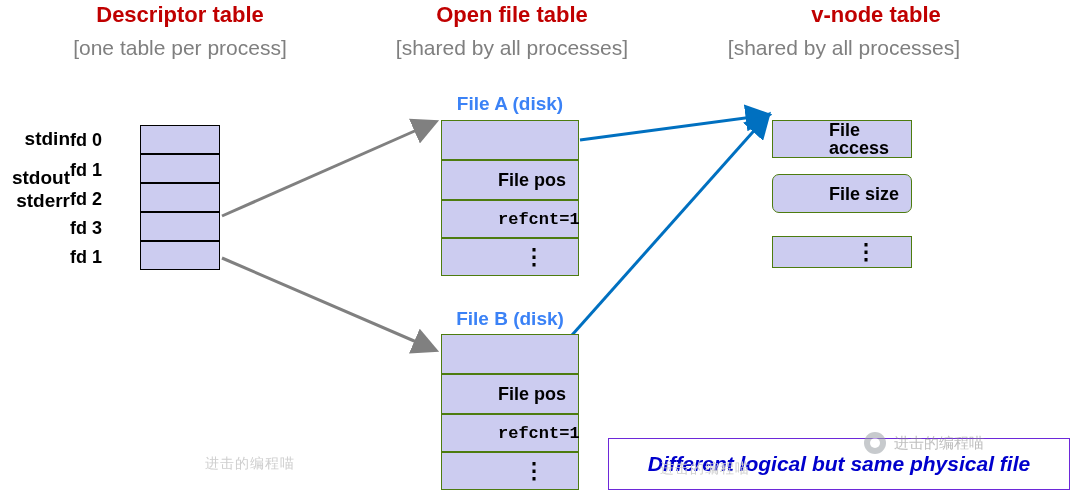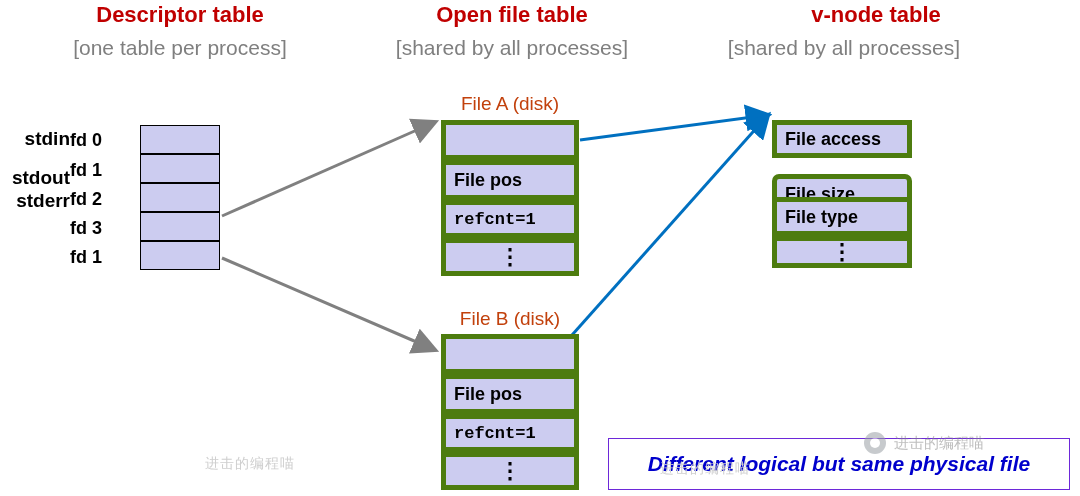--- a/index.html
+++ b/index.html
@@ -25,22 +25,22 @@
     white-space: nowrap;
   }
   .col-sub {
     font-size: 21px;
     color: #7f7f7f;
     text-align: center;
     white-space: nowrap;
   }
   .tbl-title {
     font-size: 19px;
-    font-weight: normal;
-    color: #c2410c;
+    font-weight: bold;
+    color: #3b82f6;
     text-align: center;
     white-space: nowrap;
   }
 
   .fd-label {
     font-size: 18px;
     font-weight: bold;
     color: #000000;
     text-align: center;
     white-space: nowrap;
@@ -49,22 +49,23 @@
     font-size: 19px;
     font-weight: bold;
     color: #000000;
     text-align: right;
     white-space: nowrap;
   }
 
   .cell {
     box-sizing: border-box;
     background: #ccccf0;
-    border: 5px solid #4d7c0f;
-    position: absolute;
+    border: 1px solid #4d7c0f;
+    position: absolute;
+    padding-left: 48px;
   }
   .cell-text {
     font-size: 18px;
     font-weight: bold;
     color: #000000;
     padding-left: 8px;
     line-height: 1;
     display: flex;
     align-items: center;
     height: 100%;
@@ -223,23 +224,20 @@
   <div class="cell" style="left:441px; top:452px; width:138px; height:38px;">
     <div class="cell-text dots">⋮</div>
   </div>
 
   <div class="cell" style="left:772px; top:120px; width:140px; height:38px;">
     <div class="cell-text">File access</div>
   </div>
   <div class="cell" style="left:772px; top:174px; width:140px; height:39px;border-radius:7px;">
     <div class="cell-text">File size</div>
   </div>
-  <div class="cell" style="left:772px; top:197px; width:140px; height:39px;">
-    <div class="cell-text">File type</div>
-  </div>
   <div class="cell" style="left:772px; top:236px; width:140px; height:32px;">
     <div class="cell-text dots">⋮</div>
   </div>
 
   <div class="abs callout" style="left:608px; top:438px; width:462px; height:52px;">
     <div class="callout-text">Different logical but same physical file</div>
   </div>
 
   <div class="abs wm-wrap" style="left:864px; top:432px;">
     <div class="wm-logo"></div>

